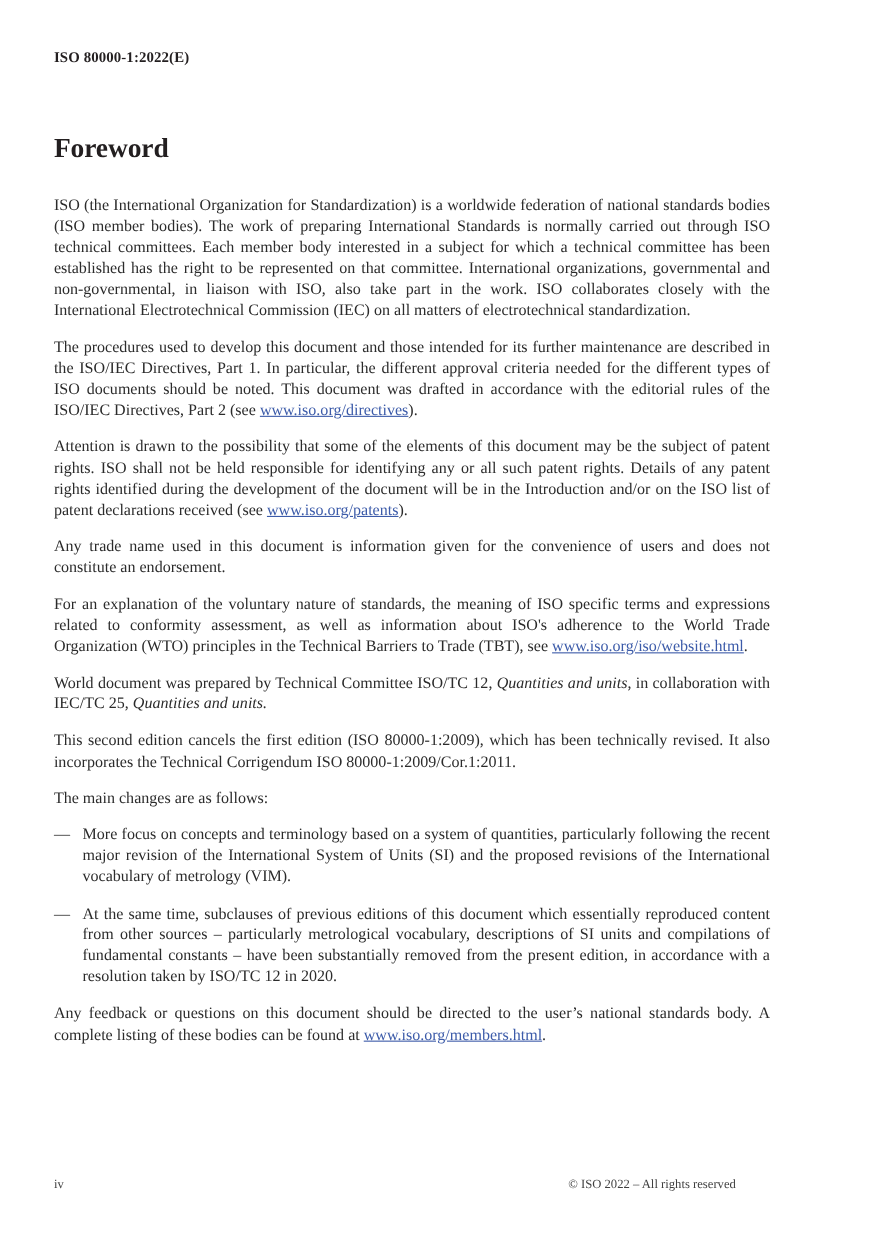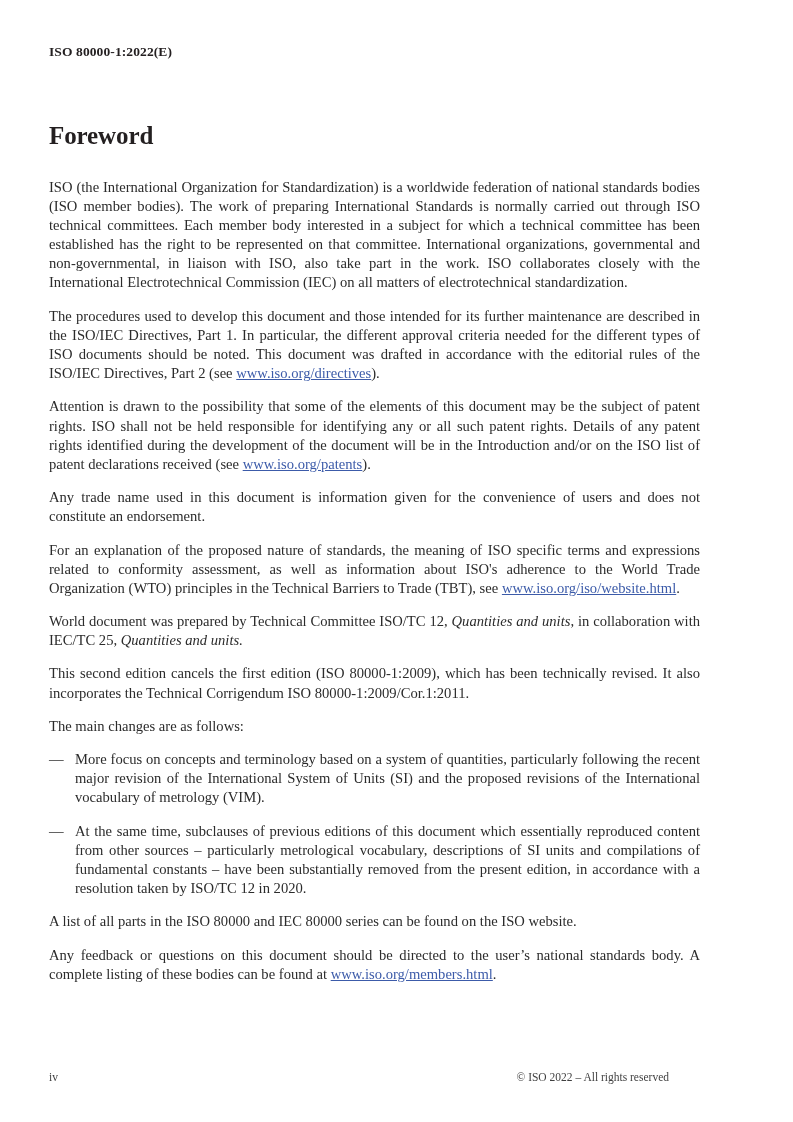--- a/index.html
+++ b/index.html
@@ -131,21 +131,21 @@
 
     <p class="body-text">
       <span>Attention is drawn to the possibility that some of the elements of this document may be the subject of patent rights. ISO shall not be held responsible for identifying any or all such patent rights. Details of any patent rights identified during the development of the document will be in the Introduction and/or on the ISO list of patent declarations received (see </span><a class="doclink" href="#">www.iso.org/patents</a><span>).</span>
     </p>
 
     <p class="body-text">
       <span>Any trade name used in this document is information given for the convenience of users and does not constitute an endorsement.</span>
     </p>
 
     <p class="body-text">
-      <span>For an explanation of the proposed nature of standards, the meaning of ISO specific terms and expressions related to conformity assessment, as well as information about ISO's adherence to the World Trade Organization (WTO) principles in the Technical Barriers to Trade (TBT), see </span><a class="doclink" href="#">www.iso.org/iso/website.html</a><span>.</span>
+      <span>For an explanation of the voluntary nature of standards, the meaning of ISO specific terms and expressions related to conformity assessment, as well as information about ISO's adherence to the World Trade Organization (WTO) principles in the Technical Barriers to Trade (TBT), see </span><a class="doclink" href="#">www.iso.org/iso/website.html</a><span>.</span>
     </p>
 
     <p class="body-text">
       <span>World document was prepared by Technical Committee ISO/TC 12, </span><i class="ital">Quantities and units</i><span>, in collaboration with IEC/TC 25, </span><i class="ital">Quantities and units.</i>
     </p>
 
     <p class="body-text">
       <span>This second edition cancels the first edition (ISO 80000-1:2009), which has been technically revised. It also incorporates the Technical Corrigendum ISO 80000-1:2009/Cor.1:2011.</span>
     </p>
 
@@ -156,23 +156,20 @@
     <div class="list-item">
       <span class="dash">—</span>
       <span class="li-text">More focus on concepts and terminology based on a system of quantities, particularly following the recent major revision of the International System of Units (SI) and the proposed revisions of the International vocabulary of metrology (VIM).</span>
     </div>
 
     <div class="list-item">
       <span class="dash">—</span>
       <span class="li-text">At the same time, subclauses of previous editions of this document which essentially reproduced content from other sources – particularly metrological vocabulary, descriptions of SI units and compilations of fundamental constants – have been substantially removed from the present edition, in accordance with a resolution taken by ISO/TC 12 in 2020.</span>
     </div>
 
-    <p class="body-text">
-      <span>A list of all parts in the ISO 80000 and IEC 80000 series can be found on the ISO website.</span>
-    </p>
 
     <p class="body-text">
       <span>Any feedback or questions on this document should be directed to the user’s national standards body. A complete listing of these bodies can be found at </span><a class="doclink" href="#">www.iso.org/members.html</a><span>.</span>
     </p>
 
   </div>
 
   <div class="footer">
     <span class="page-num">iv</span>
     <span class="copyright">© ISO 2022 – All rights reserved</span>

